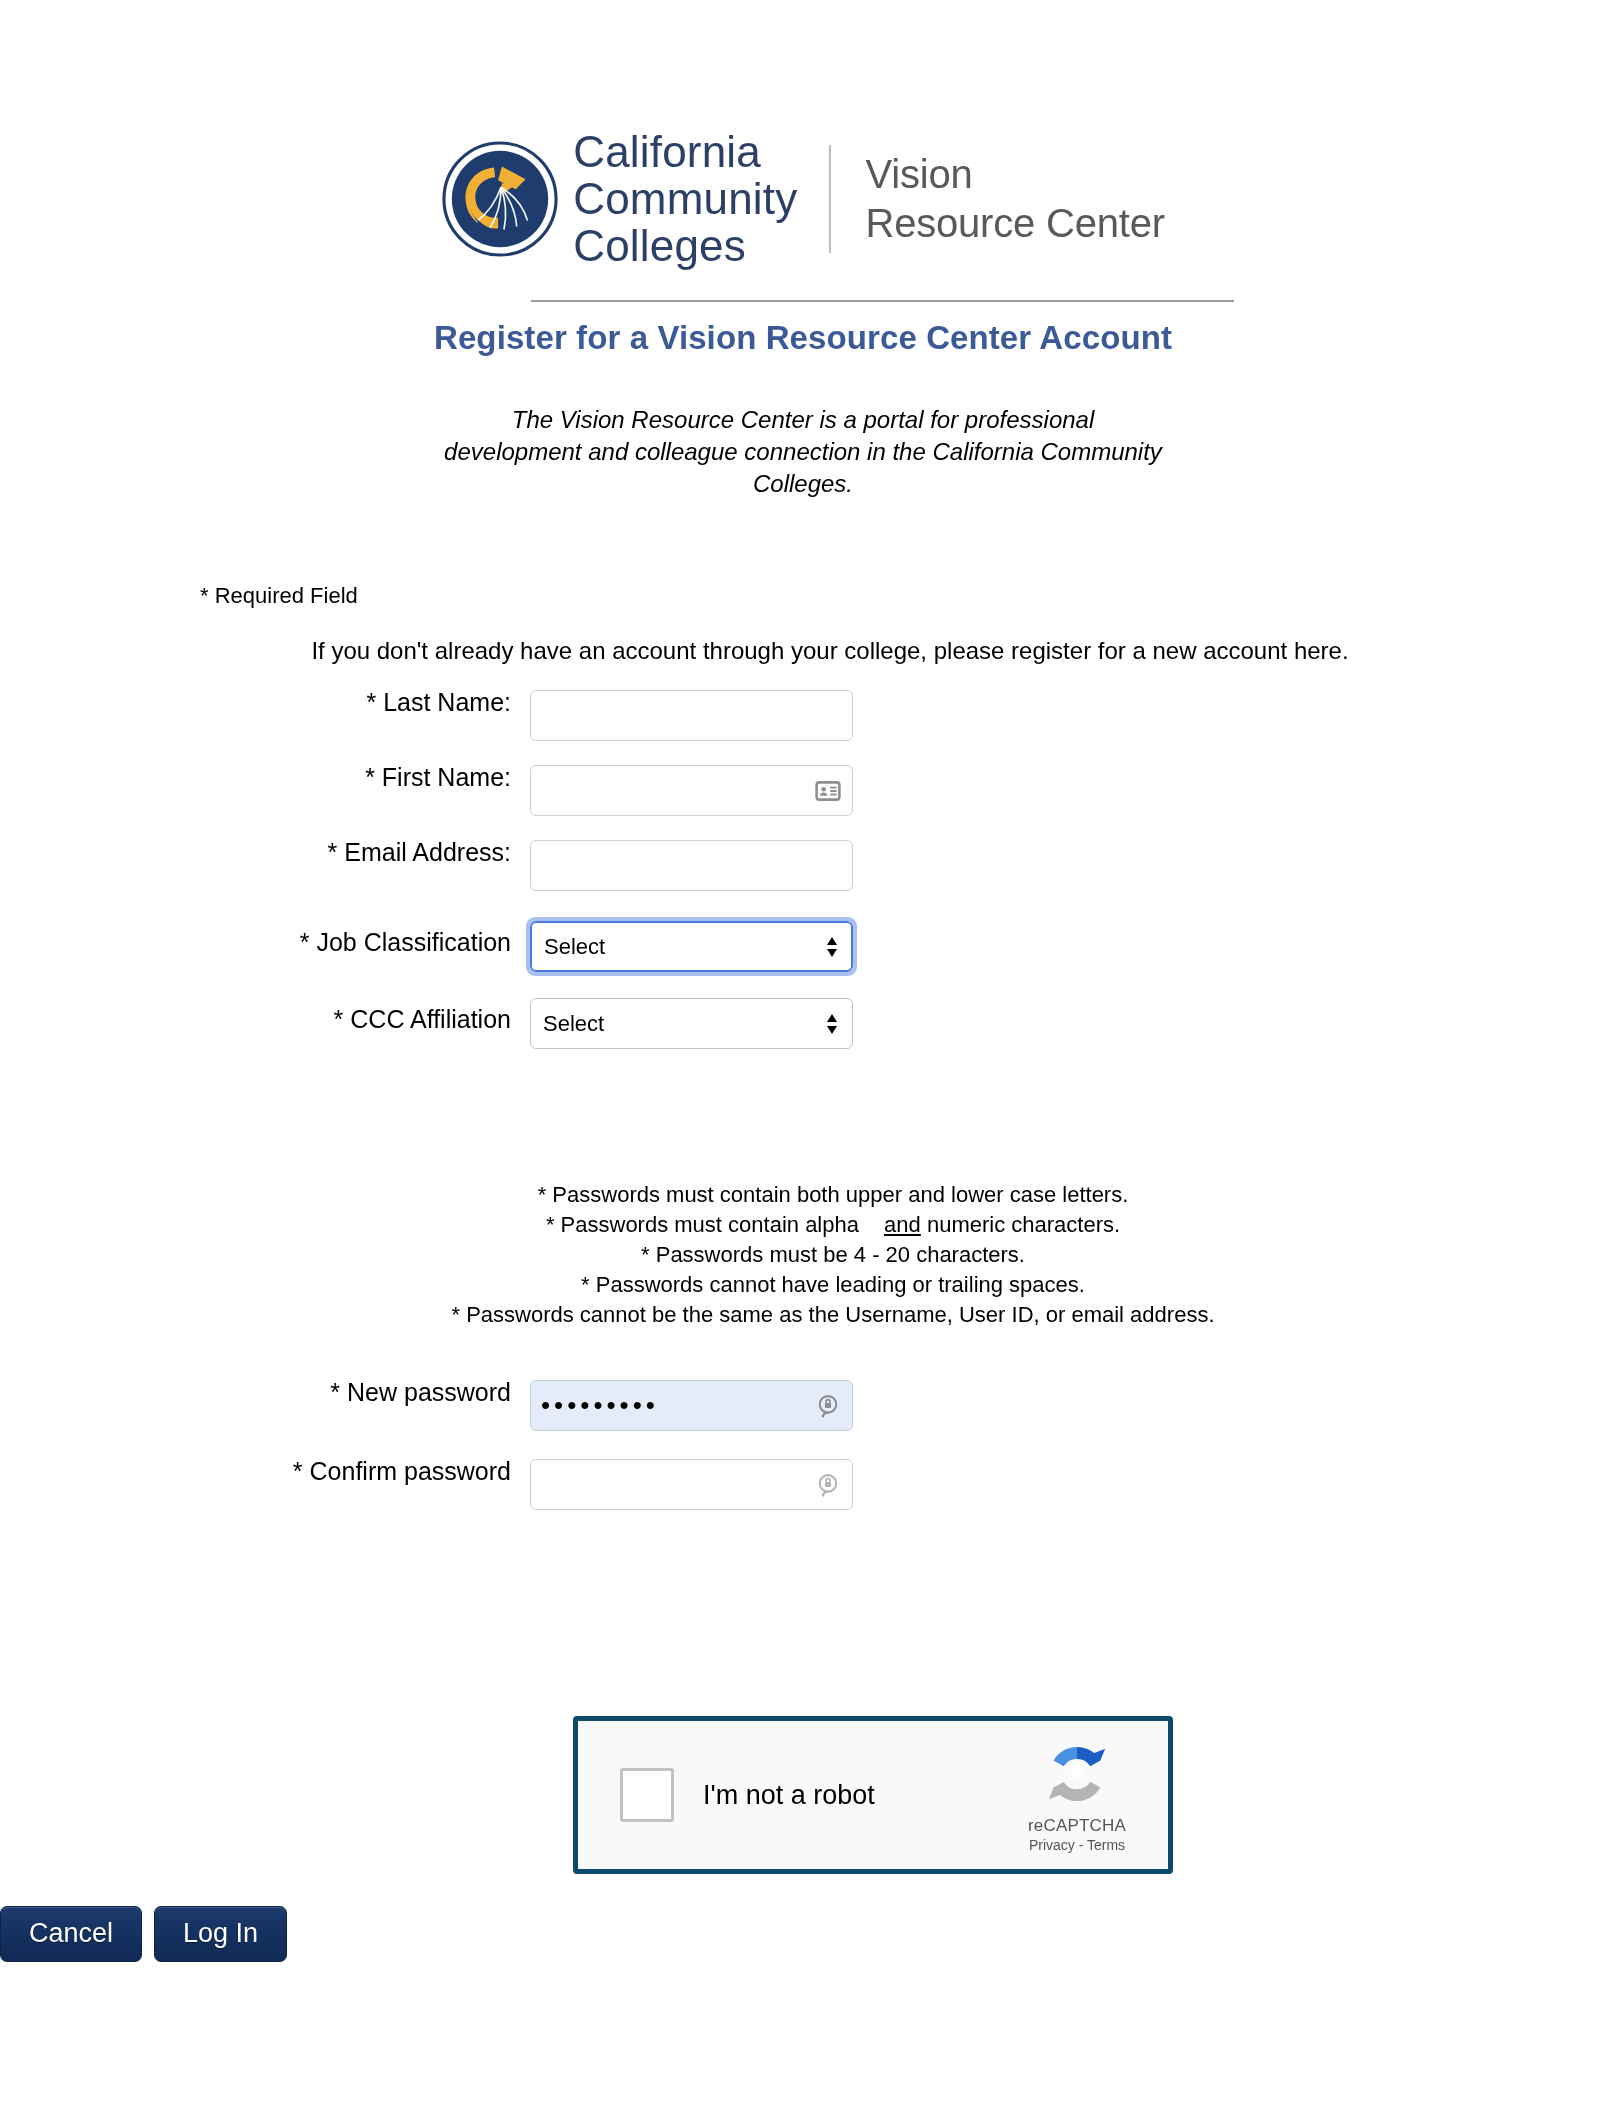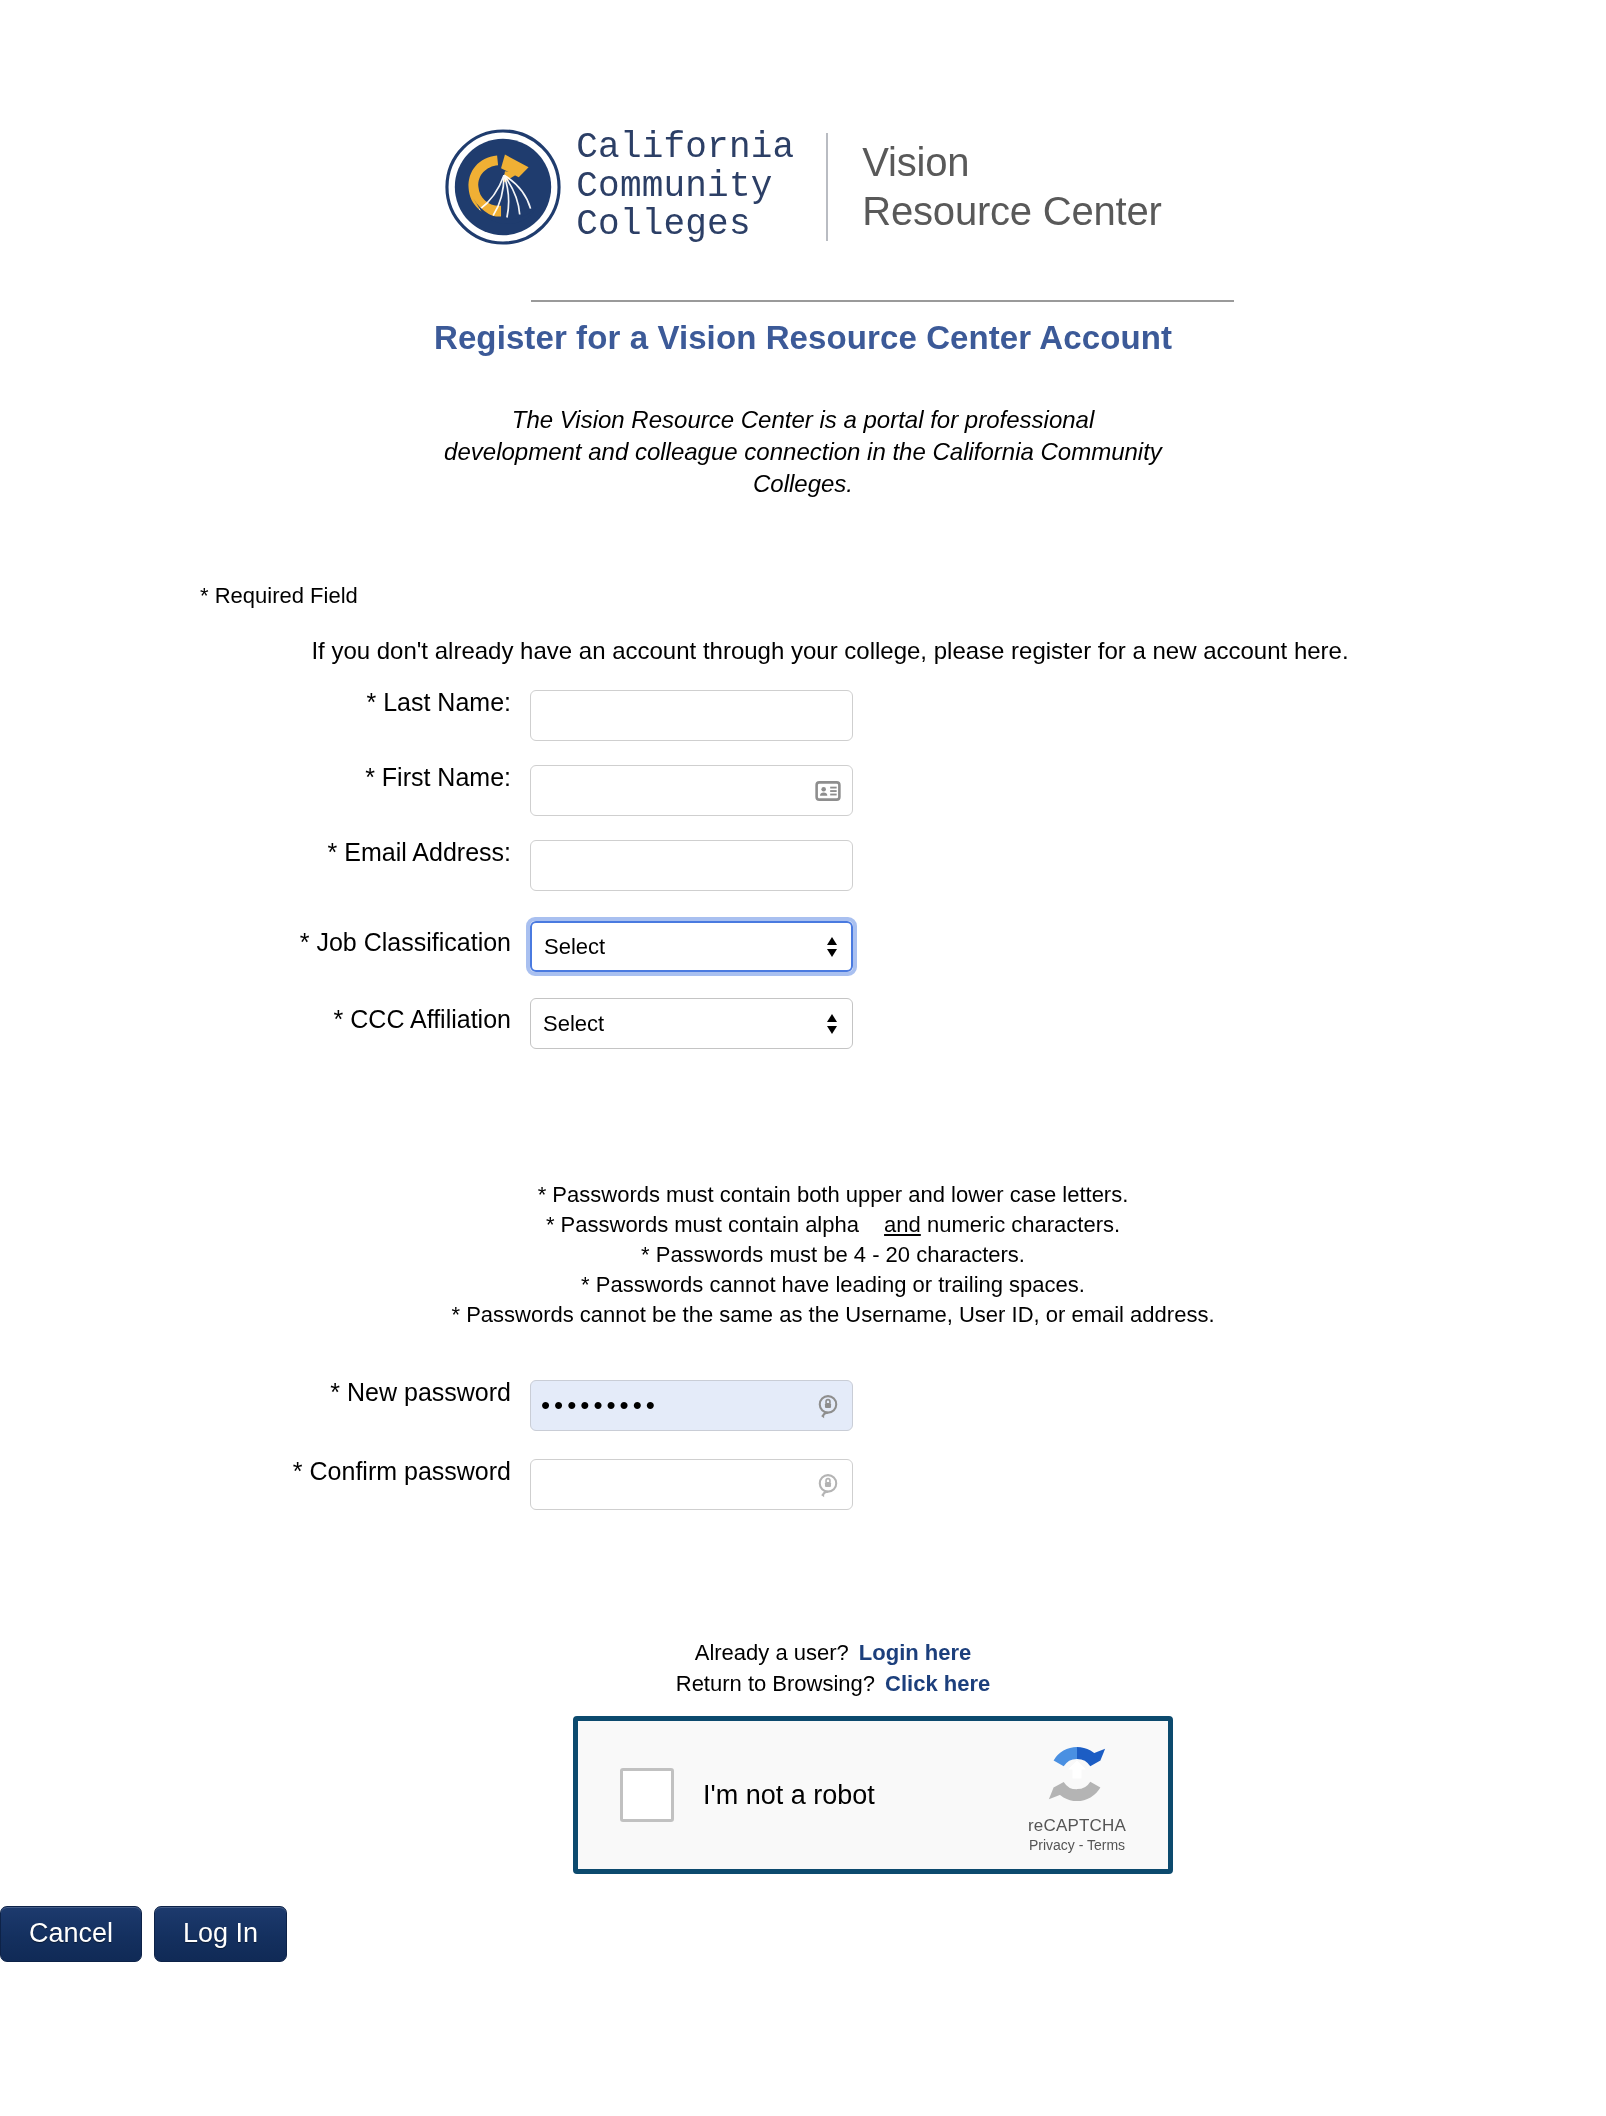--- a/index.html
+++ b/index.html
@@ -38,23 +38,23 @@
     align-items: center;
     gap: 0px;
   }
   .logo-mark {
     width: 118px;
     height: 118px;
     flex: 0 0 auto;
   }
   .logo-words {
     margin-left: 14px;
-    font-family: Liberation Mono, monospace;
+    font-family: Liberation Sans, sans-serif;
     color: #2c3f66;
-    font-size: 36px;
+    font-size: 44px;
     line-height: 1.07;
     letter-spacing: 0.2px;
   }
   .logo-divider {
     width: 2px;
     height: 108px;
     background: #b9bcc2;
     margin: 0 34px 0 32px;
   }
   .logo-vrc {
@@ -448,28 +448,20 @@
           <circle cx="12" cy="10.5" r="7.6" fill="none" stroke="#b4b4b4" stroke-width="1.9"></circle>
           <rect x="9.2" y="9.3" width="5.6" height="4.6" rx="1" fill="#b4b4b4"></rect>
           <path d="M10.2 9.3v-1.4a1.8 1.8 0 013.6 0v1.4" fill="none" stroke="#b4b4b4" stroke-width="1.5"></path>
           <path d="M12 18.2c-2.6 0-4.2 1.3-4.6 3.1" fill="none" stroke="#b4b4b4" stroke-width="1.9"></path>
           <polygon points="8.4,19.4 8.4,23.2 5.6,21.3" fill="#b4b4b4"></polygon>
         </svg>
       </div>
     </div>
   </div>
 
-  <div class="links">
-    <div>
-      <span>Already a user?</span><a href="#">Login here</a>
-    </div>
-    <div>
-      <span>Return to Browsing?</span><a href="#">Click here</a>
-    </div>
-  </div>
 
   <div class="recaptcha">
     <div class="rc-check"></div>
     <div class="rc-label">I'm not a robot</div>
     <div class="rc-brand">
       <svg class="rc-logo" viewBox="0 0 64 64">
         <path d="M32 8 a24 24 0 0 1 20.8 12 l-9 5.2 A13.6 13.6 0 0 0 32 18.6 Z" fill="#1c5dc4"></path>
         <path d="M52.8 20 L57 9.6 L44 14.6 Z" fill="#1c5dc4"></path>
         <path d="M32 8 a24 24 0 0 0 -20.8 12 l9 5.2 A13.6 13.6 0 0 1 32 18.6 Z" fill="#4a90e2"></path>
         <path d="M11.2 44 a24 24 0 0 0 20.8 12 l0 -10.4 A13.6 13.6 0 0 1 20.2 39 Z" fill="#b4b4b4"></path>

